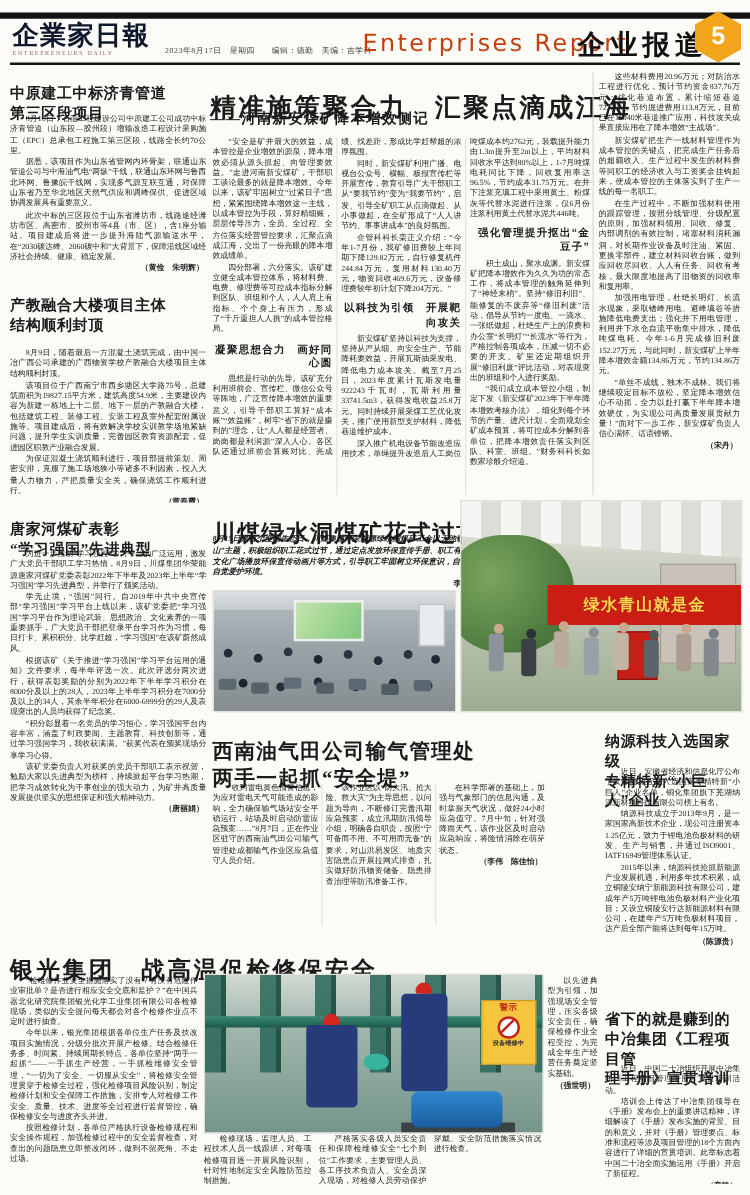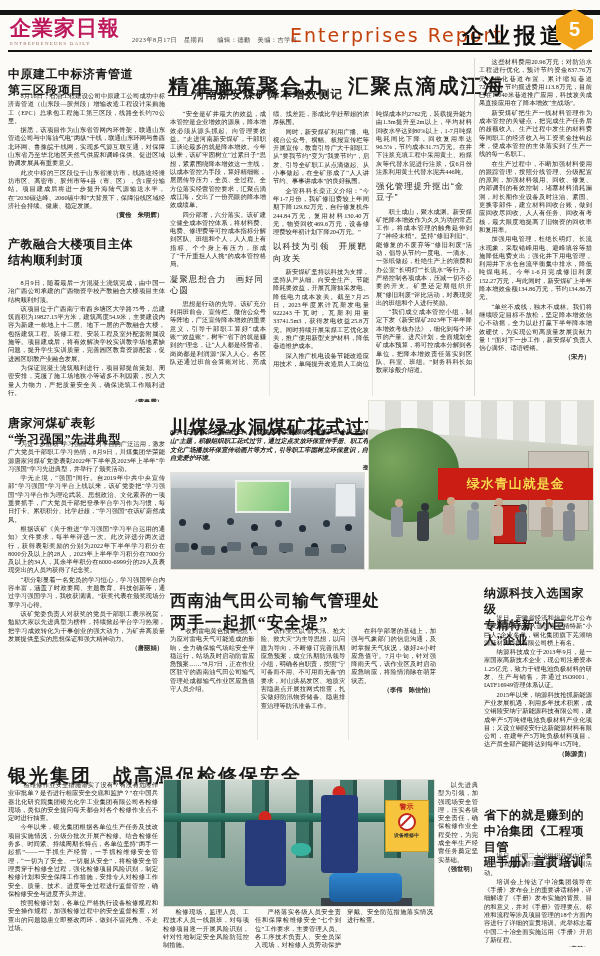--- a/index.html
+++ b/index.html
@@ -1,21 +1,21 @@
 <!DOCTYPE html>
 <html><head>
 <meta charset="utf-8">
 <style>
   html,body{margin:0;padding:0;background:#d9d9d9}
   .page{position:relative;width:600px;height:956px;margin:0 auto;background:#fcfbf7;
         font-family:"Liberation Serif","DejaVu Serif",serif;overflow:hidden;color:#1b1b1b}
   .abs{position:absolute}
   
   .topbar{background:#141414}
-  .logo-cn{font-size:21px;font-weight:900;color:#be185d;letter-spacing:1px;line-height:1}
+  .logo-cn{font-size:21px;font-weight:900;color:#0f172a;letter-spacing:1px;line-height:1}
   .logo-en{font-size:5px;color:#9a6a64;letter-spacing:1.2px;margin-top:2px}
   .dateline{font-size:6.2px;color:#3c3c3c;letter-spacing:.5px}
   .section-en{font-size:19px;color:#c2410c;letter-spacing:2px;font-family:"DejaVu Sans","Liberation Sans",sans-serif}
   .section-cn{font-size:22px;font-weight:900;color:#101010;letter-spacing:4px;font-family:"Liberation Sans",sans-serif}
   .badge{display:flex;align-items:center;justify-content:center;background:#f2a51a;
          clip-path:polygon(50% 0,100% 26%,100% 74%,50% 100%,0 74%,0 26%);
          color:#fff;font-weight:900;font-size:20px;font-family:"Liberation Sans",sans-serif}
   .head-rule{background:#141414}
   
   .t13{font-size:12px;font-weight:900;line-height:1.32;letter-spacing:.5px}
@@ -24,22 +24,22 @@
   .t-sub{font-size:11.5px;font-weight:700;text-align:left;letter-spacing:1px}
   .t-mid{font-size:18.5px;font-weight:900;letter-spacing:1px;white-space:nowrap}
   .t-x{font-size:16.5px;font-weight:900;line-height:1.35;letter-spacing:1px}
   .t-x .tl{display:block}
   .t-yg{font-size:19px;font-weight:900;letter-spacing:2px;white-space:nowrap}
   
   .bodytxt{font-size:6.3px;line-height:1.32;text-align:justify;color:#1c1c1c;overflow:hidden}
   .bodytxt p{margin:0 0 1px;text-indent:2em}
   .bodytxt p.sig{text-align:right;text-indent:0;font-weight:700;padding-right:2px}
   .cols3{column-count:3;column-gap:7px;column-rule:1px solid #e6e3dc}
-  .subhead{font-family:"Liberation Sans",sans-serif;font-size:8.4px;font-weight:400;
-           text-align:left;margin:5px 0 4px;break-inside:avoid;text-indent:0;letter-spacing:1px}
+  .subhead{font-family:"Liberation Sans",sans-serif;font-size:8.4px;font-weight:700;
+           text-align:right;margin:5px 0 4px;break-inside:avoid;text-indent:0;letter-spacing:1px}
   .caption{font-size:6.3px;line-height:1.4;font-weight:600;font-style:italic;text-align:justify;overflow:hidden}
   .caption .credit{display:block;text-align:right;font-style:normal;font-weight:700;margin-top:1px}
   .hairline{background:#ddd8cf}
   
   .photo{position:absolute;overflow:hidden;background:#bbb;border:1px solid #e3e0d8}
   .ph-meeting{background:linear-gradient(180deg,#b6bec2 0%,#9aa4a8 45%,#868d91 100%)}
   .pm-ceiling{position:absolute;left:0;top:0;right:0;height:16%;background:linear-gradient(#dde1e3,#c3c9cc)}
   .pm-screen{position:absolute;left:33%;top:7%;width:27%;height:30%;
              background:linear-gradient(120deg,#c4e4ab,#7fc87e);border:2px solid #eef0ee}
   .pm-window{position:absolute;right:4%;top:10%;width:10%;height:34%;background:#e8ecee;border:1px solid #b9bfc2}

